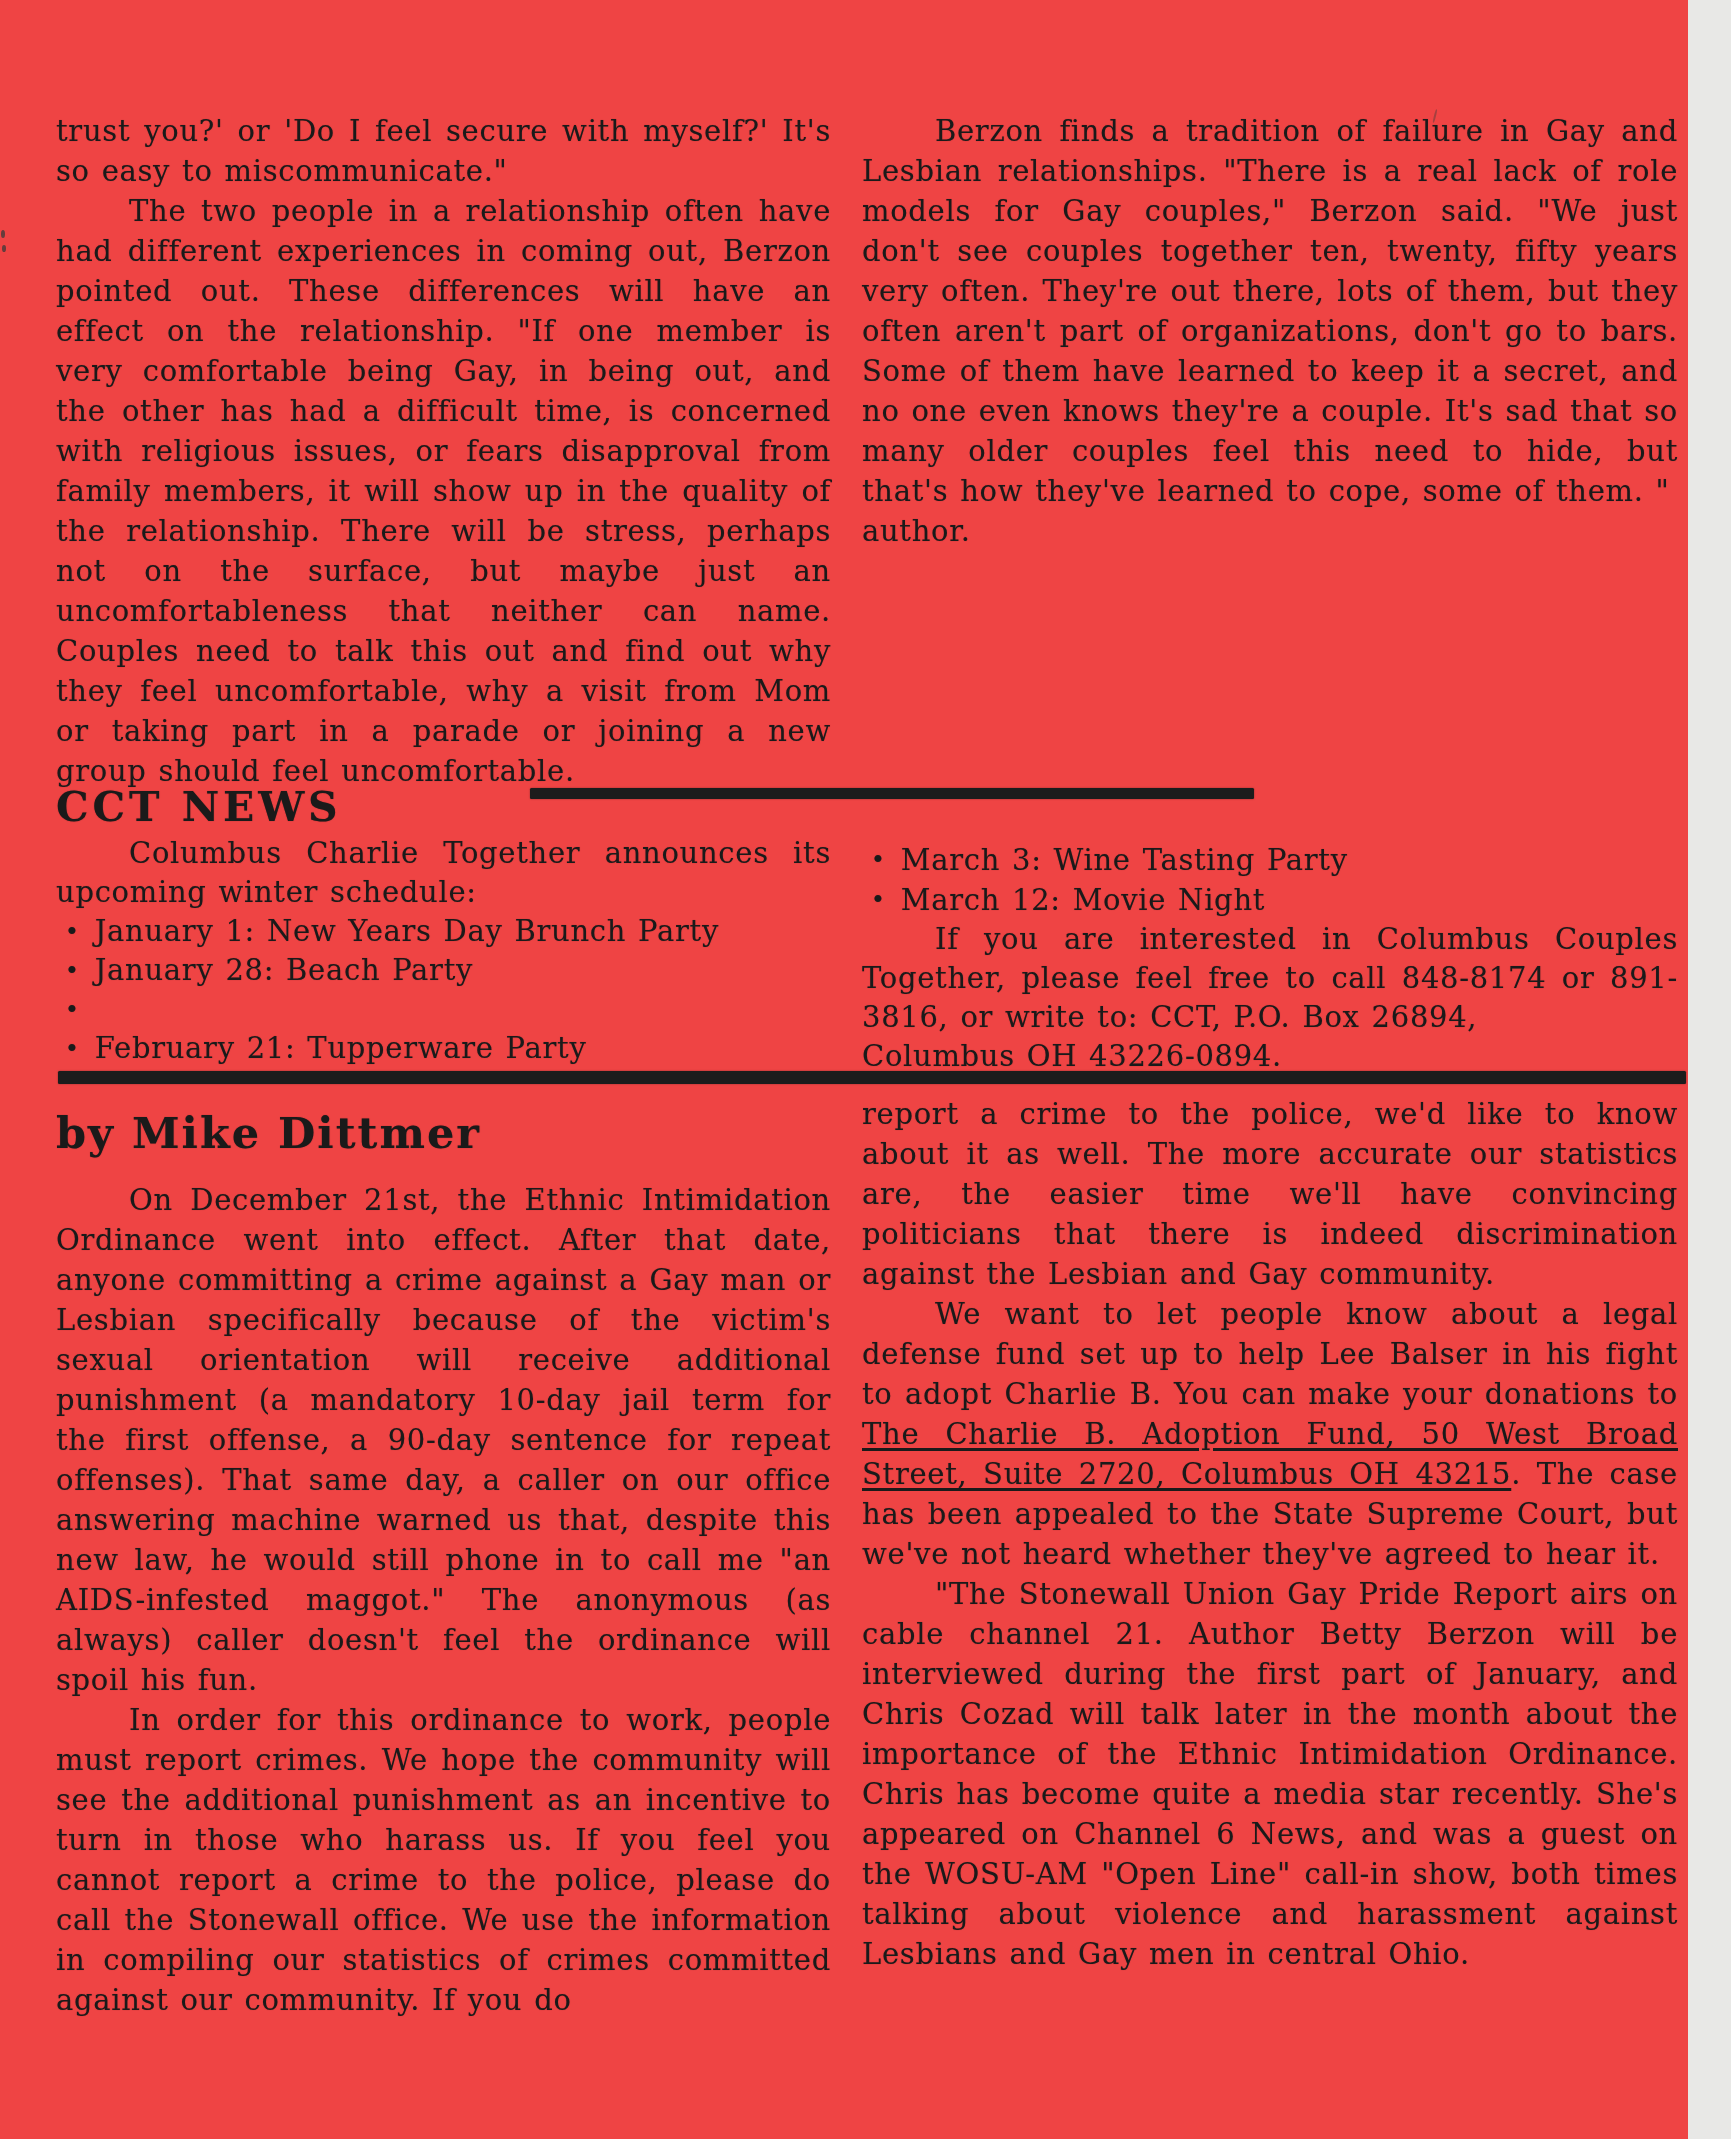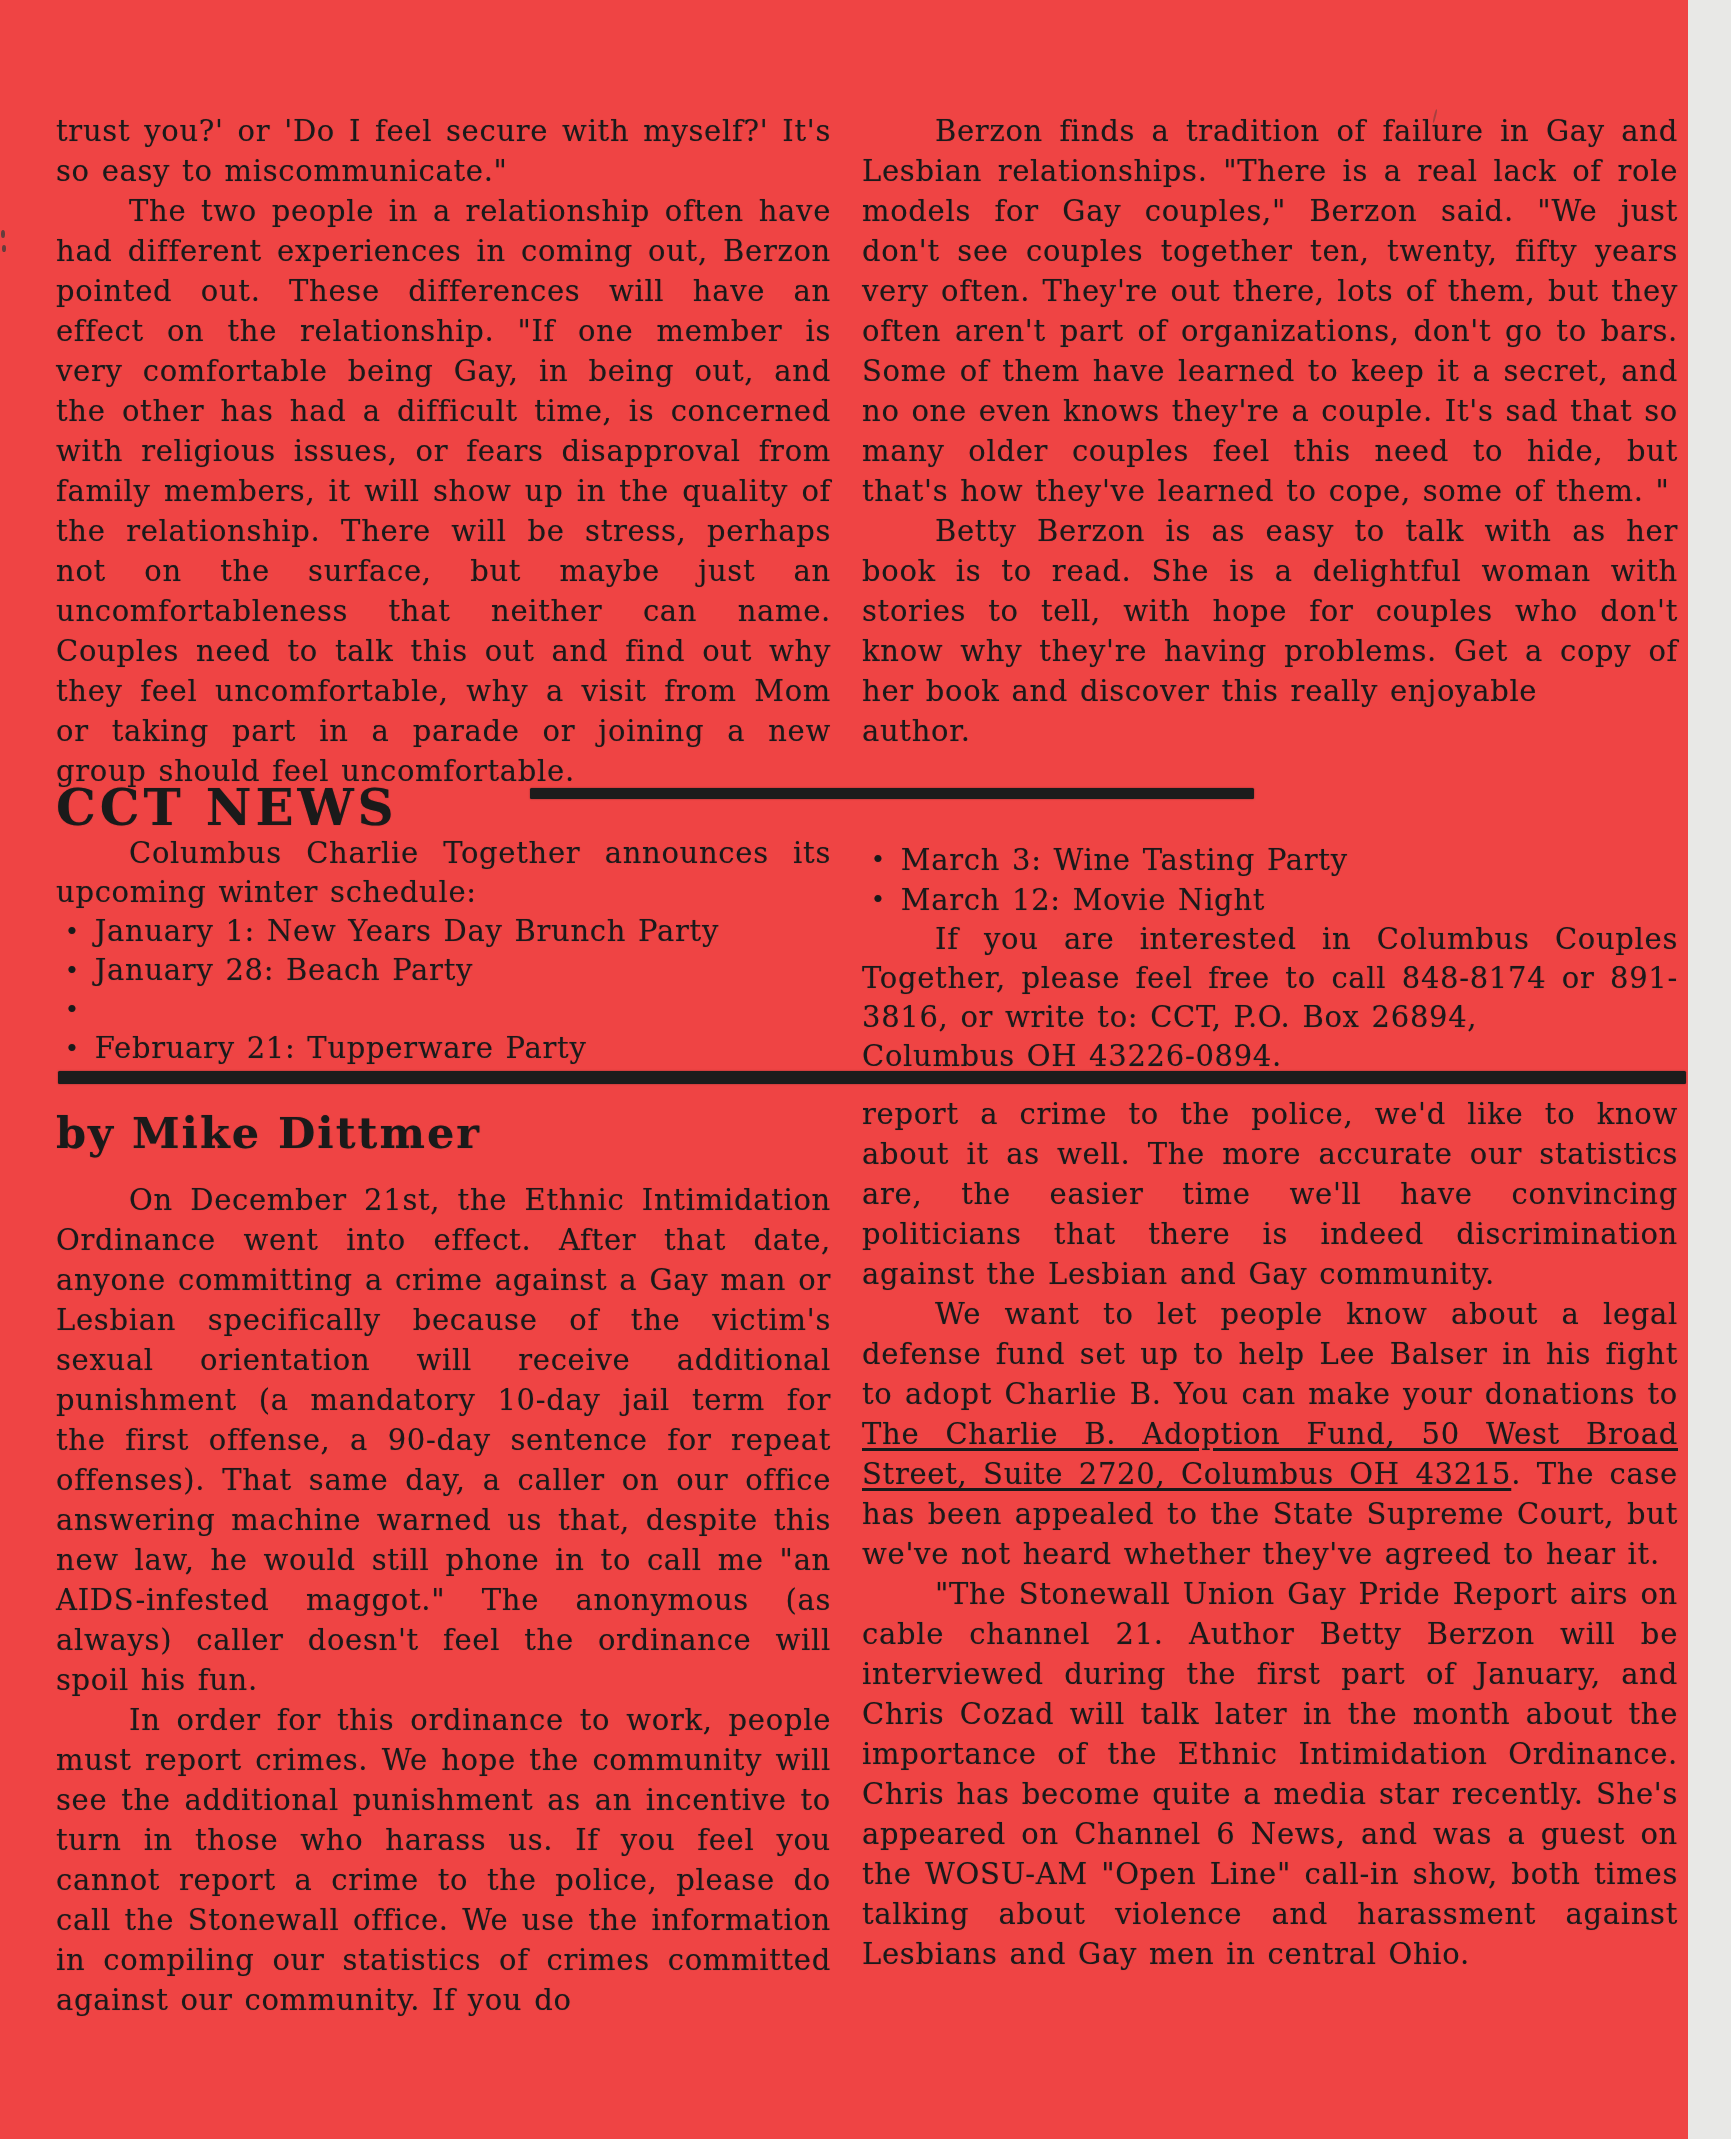--- a/index.html
+++ b/index.html
@@ -38,21 +38,21 @@
   #right-berzon     { left: 862px; top: 111px;  width: 816px; }
   #right-events     { left: 862px; top: 840px; width: 816px; }
   #right-cct-para   { left: 862px; top: 920px; width: 816px; }
   #right-cct-para p { line-height: 39px; }
   #right-cct-para .lastline { line-height: 39px; }
   #right-stonewall  { left: 862px; top: 1094px; width: 816px; }
   
   .heading {
     margin: 0;
     font-weight: bold;
-    font-size: 50px;
+    font-size: 41px;
     line-height: 45px;
     letter-spacing: 3.9px;
     text-shadow: 0 0 1px rgba(20,20,20,0.45);
   }
   .heading-lg {
     margin: 0;
     font-weight: bold;
     font-size: 43px;
     line-height: 55px;
     letter-spacing: 3.4px;
@@ -153,21 +153,20 @@
   <section class="abs" id="left-stonewall">
     <h3 class="byline">by Mike Dittmer</h3>
     <div class="stonewall-body body-text justify">
       <p class="indent">On December 21st, the Ethnic Intimidation Ordinance went into effect. After that date, anyone committing a crime against a Gay man or Lesbian specifically because of the victim's sexual orientation will receive additional punishment (a mandatory 10-day jail term for the first offense, a 90-day sentence for repeat offenses). That same day, a caller on our office answering machine warned us that, despite this new law, he would still phone in to call me "an AIDS-infested maggot." The anonymous (as always) caller doesn't feel the ordinance will spoil his fun.</p>
       <p class="indent">In order for this ordinance to work, people must report crimes. We hope the community will see the additional punishment as an incentive to turn in those who harass us. If you feel you cannot report a crime to the police, please do call the Stonewall office. We use the information in compiling our statistics of crimes committed against our community. If you do</p>
     </div>
   </section>
 
   <section class="abs body-text justify" id="right-berzon">
     <p class="indent">Berzon finds a tradition of failure in Gay and Lesbian relationships. "There is a real lack of role models for Gay couples," Berzon said. "We just don't see couples together ten, twenty, fifty years very often. They're out there, lots of them, but they often aren't part of organizations, don't go to bars. Some of them have learned to keep it a secret, and no one even knows they're a couple. It's sad that so many older couples feel this need to hide, but that's how they've learned to cope, some of them. "</p>
-    <p class="indent">Betty Berzon is as easy to talk with as her book is to read. She is a delightful woman with stories to tell, with hope for couples who don't know why they're having problems. Get a copy of her book and discover this really enjoyable</p>
     <div class="lastline">author.</div>
   </section>
 
   <ul class="abs body-text events" id="right-events">
     <li>
       <span class="bullet">•</span>
       <span>March 3: Wine Tasting Party</span>
     </li>
     <li>
       <span class="bullet">•</span>

